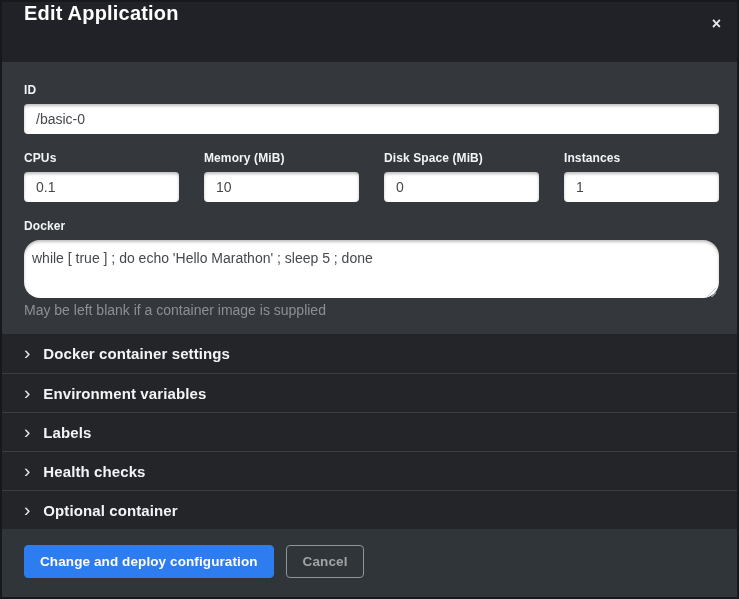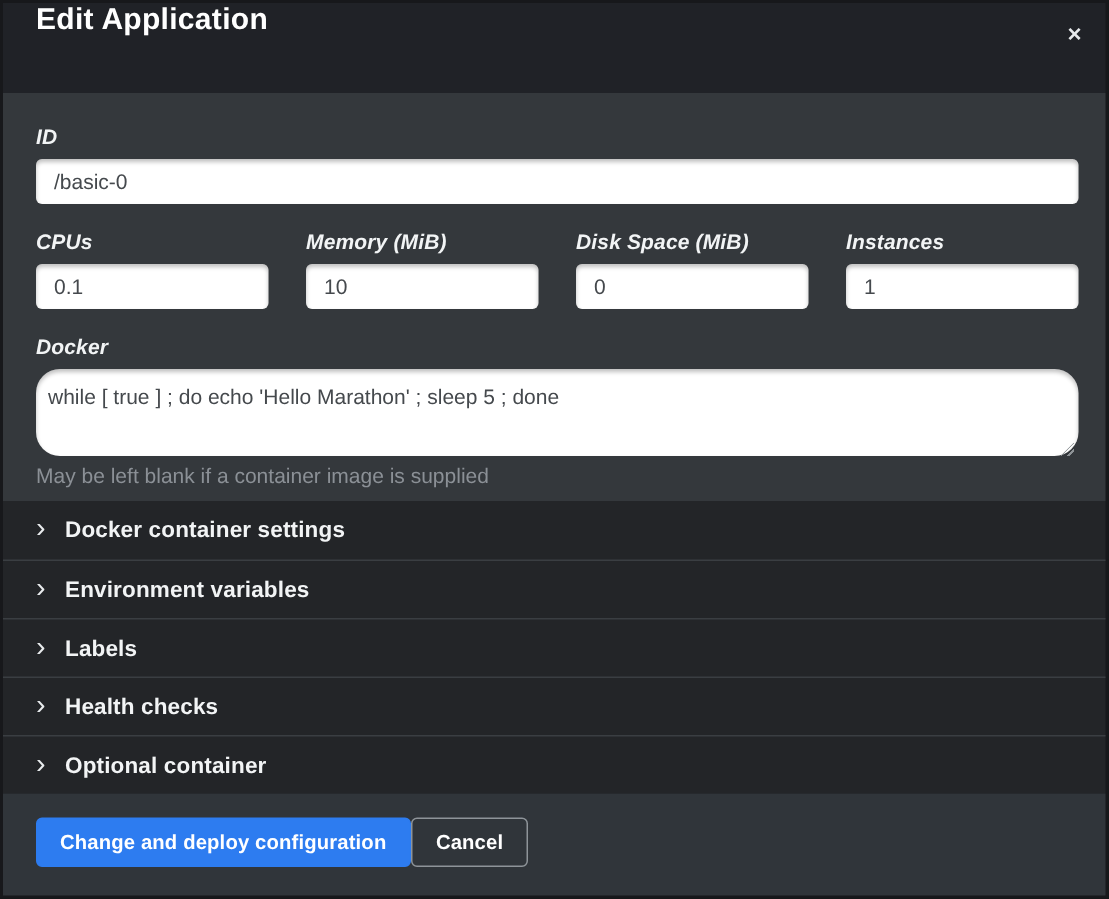--- a/index.html
+++ b/index.html
@@ -27,22 +27,22 @@
   .close-btn{
     position:absolute;top:8px;right:10px;background:none;border:none;cursor:pointer;
     color:#e7eaec;font-size:16px;font-weight:700;padding:6px;line-height:1;
     font-family:inherit;
   }
   
   .form-area{
     flex:0 0 272px;background:var(--form-bg);padding:21px 18px 0 22px;
   }
   label{
-    display:block;font-size:14px;font-weight:700;color:var(--label-text);
-    margin-bottom:7px;letter-spacing:.1px;font-style:italic;
+    display:block;font-size:12px;font-weight:700;color:var(--label-text);
+    margin-bottom:7px;letter-spacing:.1px;
   }
   input[type=text]{
     width:100%;height:30px;border:none;border-radius:4px;background:var(--input-bg);
     box-shadow:inset 0 2px 3px rgba(0,0,0,.25);padding:0 12px;
     font-family:inherit;font-size:14px;color:var(--input-text);outline:none;
   }
   .grid4{
     margin-top:17px;display:grid;grid-template-columns:repeat(4,1fr);gap:25px;
   }
   .command-field{margin-top:17px;}
@@ -66,31 +66,31 @@
   }
   .section-row + .section-row{border-top:1px solid var(--divider);}
   .chevron{
     color:#e9ecee;font-size:19px;font-weight:400;line-height:1;
     margin-right:13px;transform:translateY(-1px);
   }
   .section-label{font-size:15px;font-weight:700;color:var(--label-text);letter-spacing:.1px;}
   
   .modal-footer{
     flex:1 1 auto;background:var(--footer-bg);display:flex;align-items:flex-start;
-    gap:0;padding:16px 22px;
+    gap:12px;padding:16px 22px;
   }
   .btn{
     height:33px;border-radius:4px;font-family:inherit;font-size:13.5px;font-weight:700;
     cursor:pointer;letter-spacing:.1px;
   }
   .btn-primary{
     background:var(--primary);color:#fff;border:1px solid var(--primary);padding:0 15px;
   }
   .btn-cancel{
-    background:transparent;color:#ffffff;border:1px solid var(--cancel-border);padding:0 16px;
+    background:transparent;color:#a3a3a3;border:1px solid var(--cancel-border);padding:0 16px;
   }
 </style>
 </head>
 <body>
 
 <div class="page">
 
   <header class="modal-header">
     <h1 class="modal-title">Edit Application</h1>
     <button class="close-btn">×</button>

